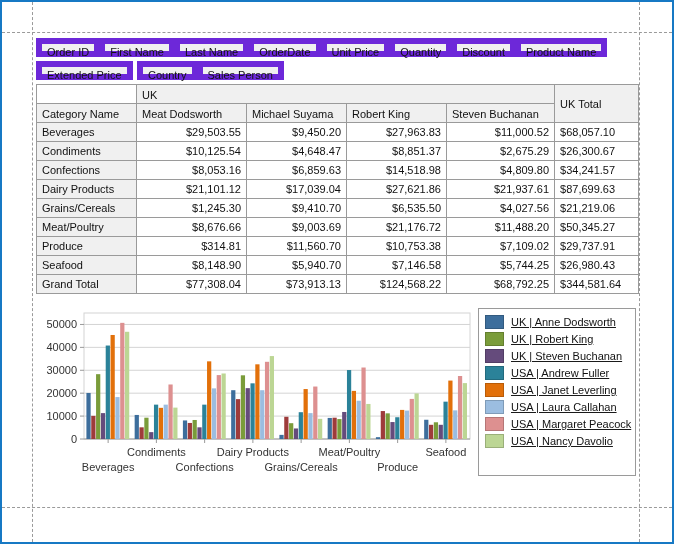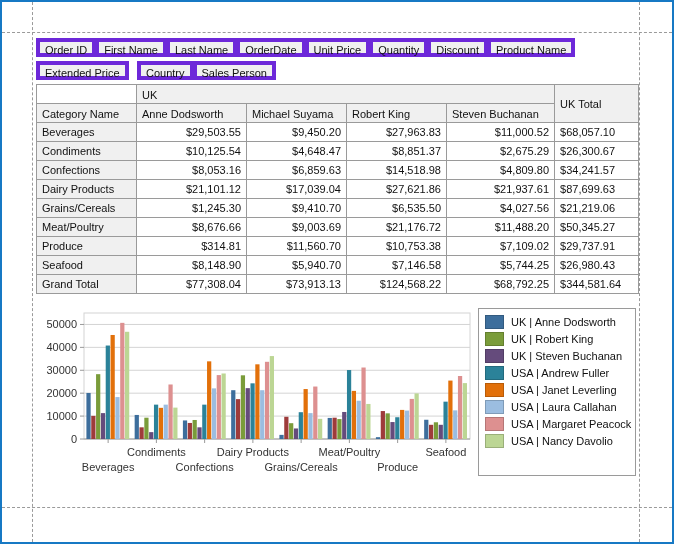--- a/index.html
+++ b/index.html
@@ -18,21 +18,21 @@
     background:#ffffff;
   }
   
   .guide-v{position:absolute;top:0;bottom:0;width:0;border-left:1px dashed #9a9a9a;}
   .guide-h{position:absolute;left:0;right:0;height:0;border-top:1px dashed #9a9a9a;}
 
   
   .fieldrow{position:absolute;display:flex;}
   .fbtn{
     background:#f0f0f0;
-    border:4px solid #6d28d9;
+    border:6px solid #6d28d9;
     height:19px;
     line-height:17px;
     padding:0 5px;
     margin-right:-1px;
     box-sizing:border-box;
     white-space:nowrap;
     font-size:11px;
     color:#111;
   }
 
@@ -61,20 +61,21 @@
   .totcol{background:#ffffff;text-align:left;}
 
   
   #chart{position:absolute;}
   .legendbox{
     position:absolute;
     border:1px solid #9a9a9a;
     background:#ffffff;
     box-sizing:border-box;
     padding:5px 6px 5px 6px;
+    text-decoration:underline;
   }
   .legitem{display:flex;align-items:center;height:16px;margin-bottom:1px;}
   .swatch{width:17px;height:12px;border:1px solid rgba(0,0,0,.18);margin-right:7px;flex:0 0 auto;}
   .legtext{font-size:11px;color:#111;white-space:nowrap;}
 </style>
 </head>
 <body>
 
 <div id="root">
 
@@ -111,21 +112,21 @@
       <col style="width:84px">
     </colgroup>
     <thead>
       <tr>
         <td class="hdr-blank"></td>
         <td class="hdr" colspan="4">UK</td>
         <td class="hdr" rowspan="2" style="vertical-align:middle;">UK Total</td>
       </tr>
       <tr id="pivot-col-header-row">
         <td class="hdr">Category Name</td>
-      <td class="hdr">Anne Dodsworth</td>
+      <td class="hdr">Meat Dodsworth</td>
           <td class="hdr">Michael Suyama</td>
           <td class="hdr">Robert King</td>
           <td class="hdr">Steven Buchanan</td>
         </tr>
     </thead>
     <tbody id="pivot-body">
         <tr>
           <td class="rowhdr">Beverages</td>
           <td class="val">$29,503.55</td>
           <td class="val">$9,450.20</td>

